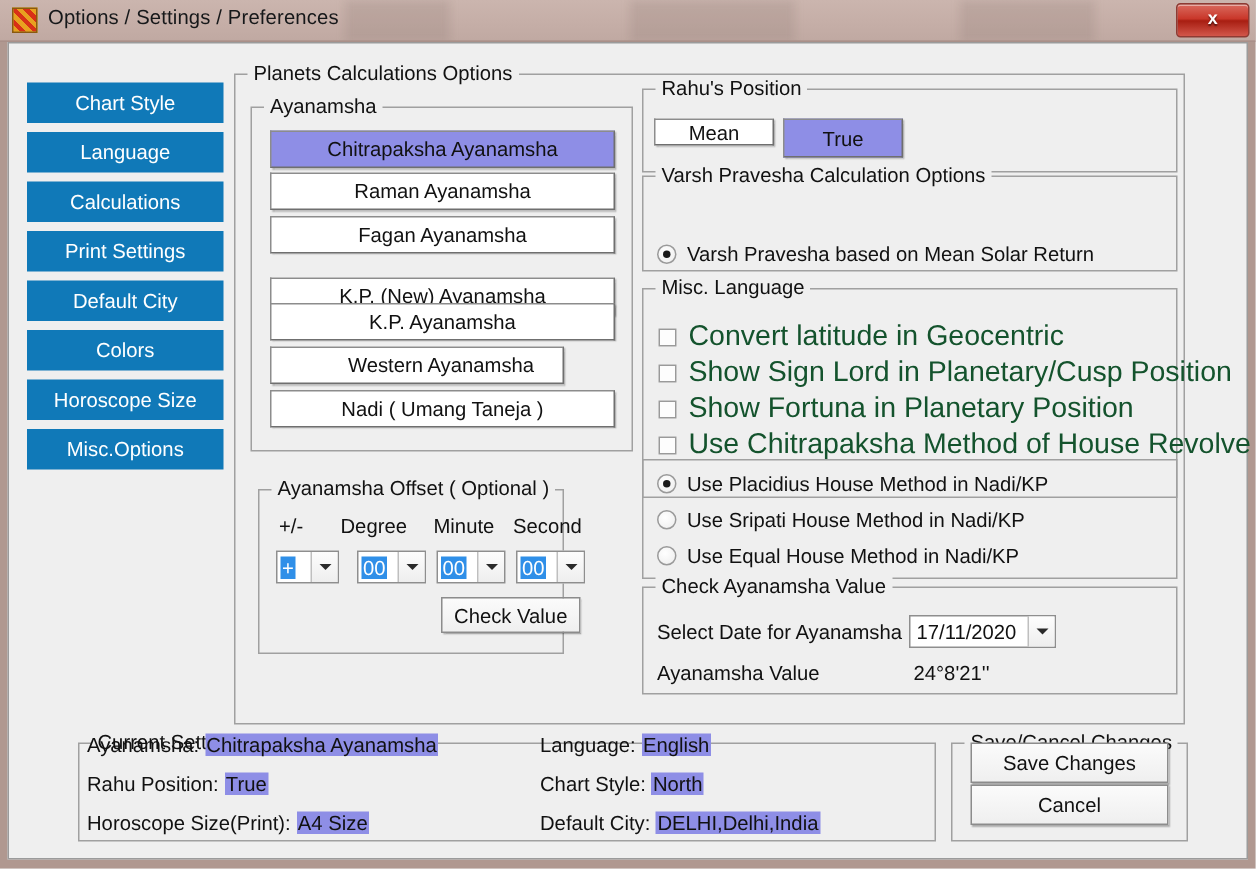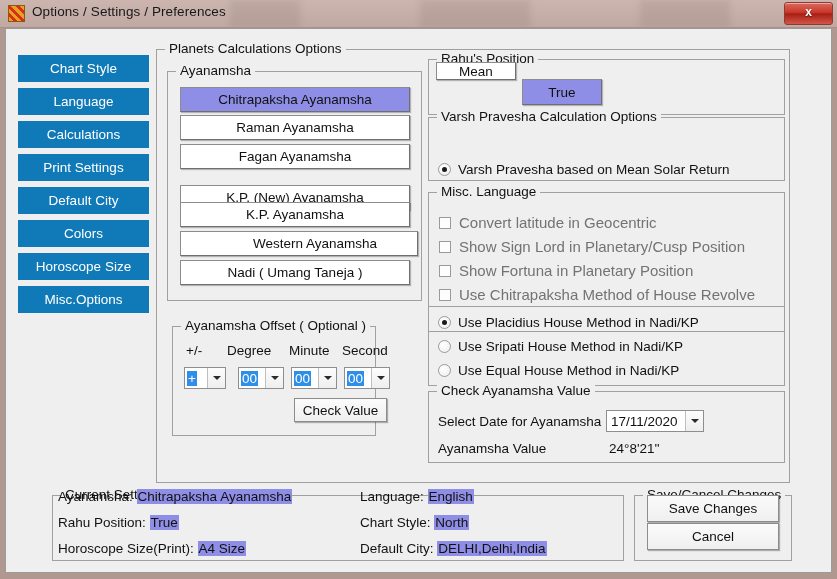--- a/index.html
+++ b/index.html
@@ -189,22 +189,22 @@
   }
   .check .box {
     width: 12px; height: 12px;
     border: 1px solid #9a9a9a;
     background: #fdfdfd;
     box-sizing: border-box;
     flex: 0 0 auto;
   }
   .check .ctext {
     margin-left: 8px;
-    font-size: 15px;
-    color: #737373;
+    font-size: 19px;
+    color: #14532d;
   }
 
   
   .combo {
     position: absolute;
     box-sizing: border-box;
     border: 1px solid #8e8e8e;
     background: #ffffff;
     display: flex;
     align-items: stretch;
@@ -304,21 +304,21 @@
     </div>
     <div class="flatbtn" style="left:174px; top:115px; width:230px; height:25px;">
       <span>Fagan Ayanamsha</span>
     </div>
     <div class="flatbtn" style="left:174px; top:156px; width:230px; height:25px;">
       <span>K.P. (New) Ayanamsha</span>
     </div>
     <div class="flatbtn" style="left:174px; top:173px; width:230px; height:25px;">
       <span>K.P. Ayanamsha</span>
     </div>
-    <div class="flatbtn" style="left:174px; top:202px; width:238px; height:25px;padding-left:32px;">
+    <div class="flatbtn" style="left:174px; top:202px; width:196px; height:25px;padding-left:32px;">
       <span>Western Ayanamsha</span>
     </div>
     <div class="flatbtn" style="left:174px; top:231px; width:230px; height:25px;">
       <span>Nadi ( Umang Taneja )</span>
     </div>
 
     <div class="groupbox" style="left:166px; top:297px; width:204px; height:110px;">
       <div class="gb-title">Ayanamsha Offset ( Optional )</div>
     </div>
 
@@ -360,21 +360,21 @@
         </div>
     </div>
 
     <div class="greybtn" style="left:288px; top:369px; width:93px; height:24px;">
       <span>Check Value</span>
     </div>
 
     <div class="groupbox" style="left:422px; top:30px; width:357px; height:56px;">
       <div class="gb-title">Rahu's Position</div>
     </div>
-    <div class="flatbtn" style="left:430px; top:33px; width:80px; height:18px;">
+    <div class="flatbtn" style="left:430px; top:50px; width:80px; height:18px;">
       <span>Mean</span>
     </div>
     <div class="flatbtn selected" style="left:516px; top:50px; width:80px; height:26px;">
       <span>True</span>
     </div>
 
     <div class="groupbox" style="left:422px; top:88px; width:357px; height:64px;">
       <div class="gb-title">Varsh Pravesha Calculation Options</div>
     </div>
     <div class="radio on" style="left:432px; top:133px;">

